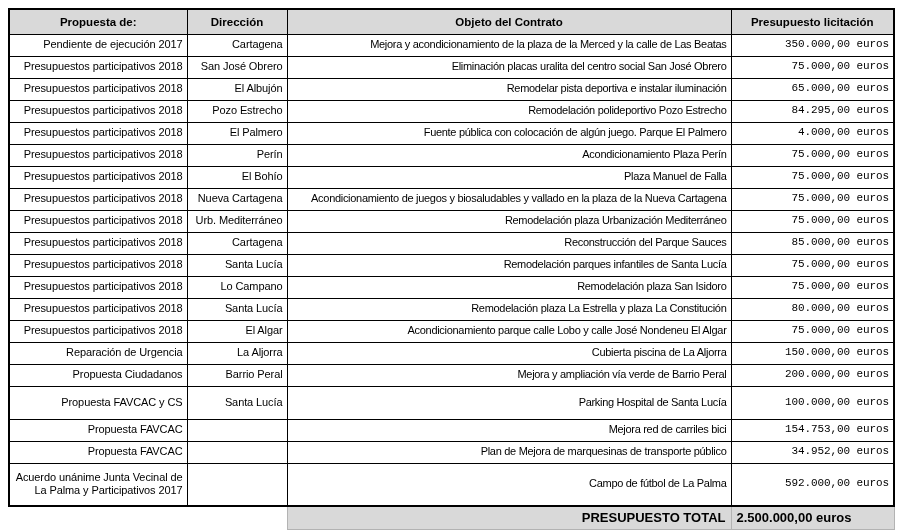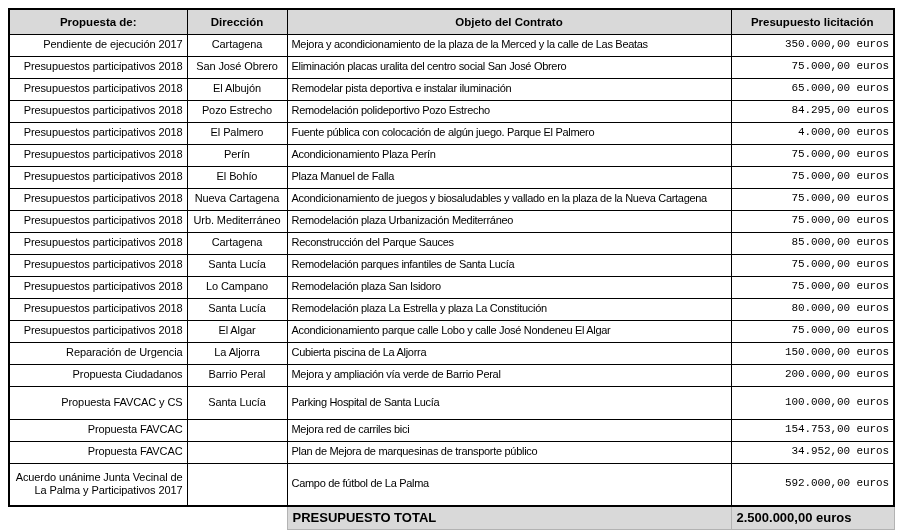--- a/index.html
+++ b/index.html
@@ -45,35 +45,35 @@
     line-height: 1.25;
   }
   tbody td:first-child { border-left: 2px solid var(--border, #000); }
   tbody td:last-child  { border-right: 2px solid var(--border, #000); }
   tbody tr:last-child td { border-bottom: 2px solid var(--border, #000); }
 
   tbody tr:nth-child(17) { height: 33px; }  
   tbody tr:nth-child(20) { height: 43px; padding-left: 6px; }  
 
   td.col-propuesta { text-align: right; }
-  td.col-direccion { text-align: center; white-space: nowrap; overflow: hidden; }
-  td.col-objeto    { text-align: left;  white-space: nowrap; overflow: hidden; letter-spacing: -0.3px; }
+  td.col-direccion { text-align: right; white-space: nowrap; overflow: hidden; }
+  td.col-objeto    { text-align: right;  white-space: nowrap; overflow: hidden; letter-spacing: -0.3px; }
   td.col-importe   { text-align: right; white-space: nowrap; font-family: Liberation Mono, monospace; }
 
   tfoot td { height: 23px; vertical-align: middle; }
   tfoot td.blank { border: none; background: transparent; }
   tfoot td.total-label,
   tfoot td.total-amount {
     background: var(--total-bg, #d9d9d9);
     border: 1px solid #b3b3b3;
     font-weight: bold;
     font-size: 13px;
     padding: 0 5px;
   }
-  tfoot td.total-label  { text-align: left; }
+  tfoot td.total-label  { text-align: right; }
   tfoot td.total-amount { text-align: left; }
 </style>
 </head>
 <body>
 
 <div class="page">
   <table class="budget">
     <colgroup>
       <col class="c1">
         <col class="c2">

